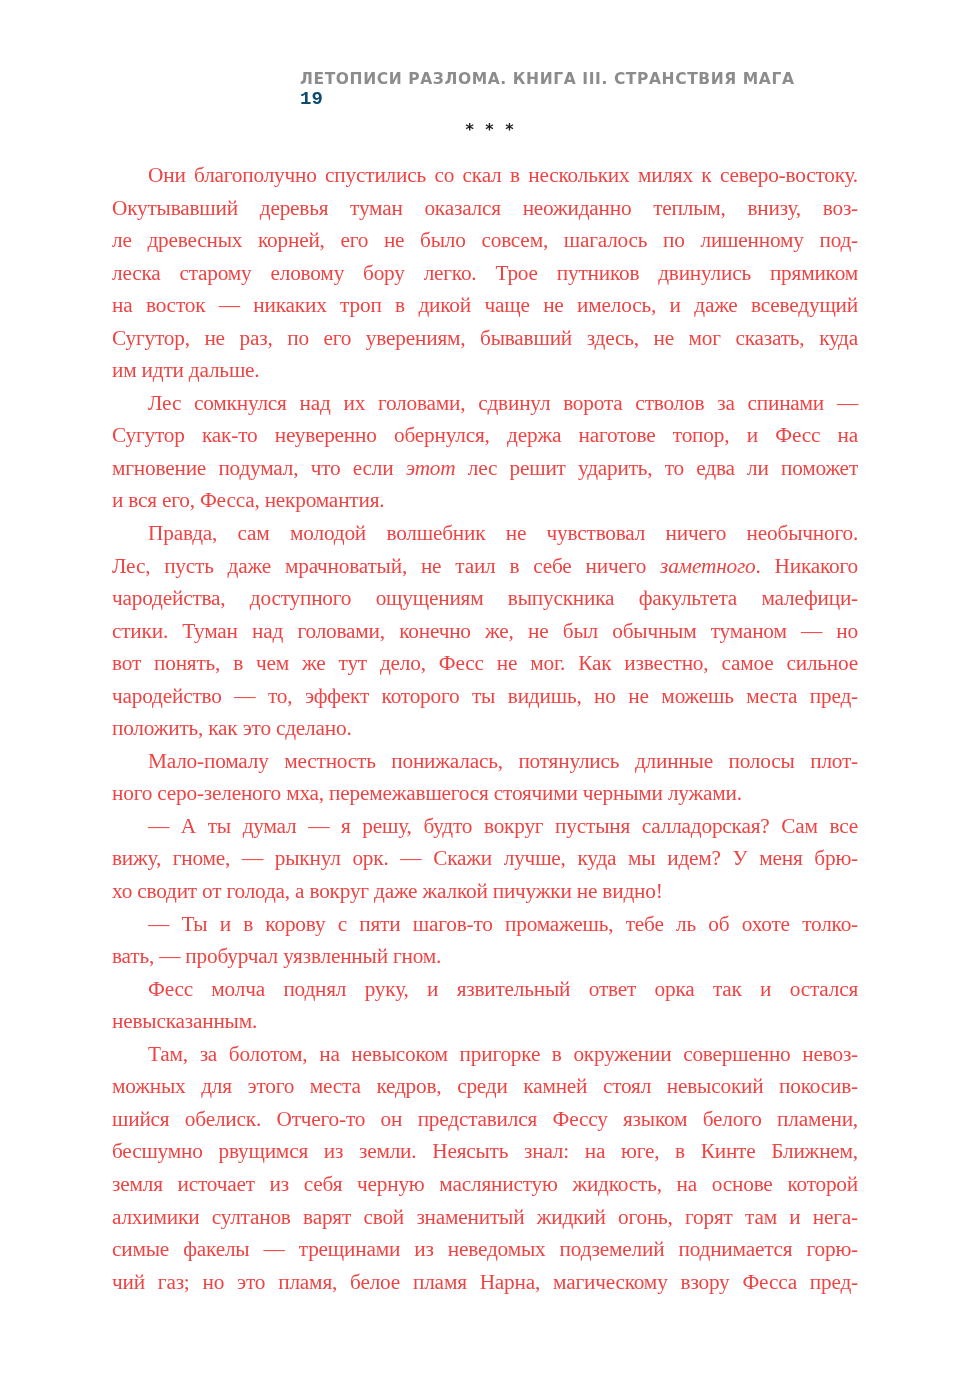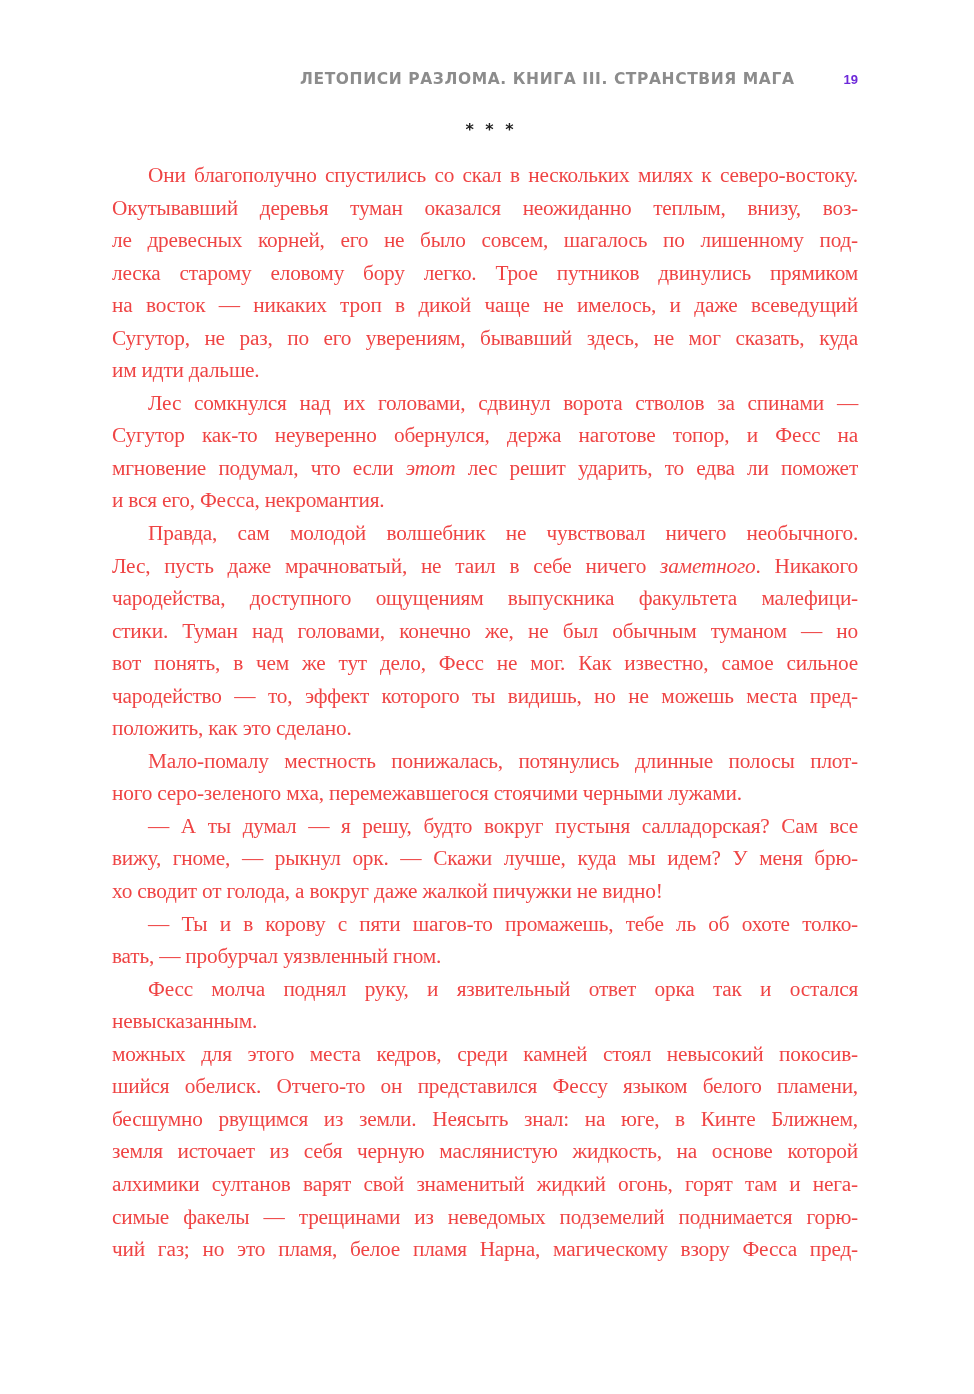--- a/index.html
+++ b/index.html
@@ -1,27 +1,27 @@
 <!DOCTYPE html>
 <html><head>
 <meta charset="utf-8">
 <style>
   html, body { margin: 0; padding: 0; background: #ffffff; }
   body { width: 974px; height: 1394px; position: relative; overflow: hidden; }
   .page { position: absolute; left: 0; top: 0; width: 974px; height: 1394px; background: #fff; }
   .running-head {
     position: absolute; top: 70px; left: 300px; width: 558px; height: 26px;
-    display: flex; justify-content: space-between; align-items: baseline;
+    display: flex; justify-content: space-between; align-items: baseline; flex-direction: column;
   }
   .running-title {
     font-family: "DejaVu Sans", sans-serif; font-weight: bold; font-size: 15.5px;
     color: #8c8c8c; letter-spacing: 0.6px;
   }
   .page-number {
-    font-family: Liberation Sans, sans-serif; font-weight: bold; font-size: 13px; color: #6d28d9;
+    font-family: Liberation Mono, monospace; font-weight: bold; font-size: 19px; color: #0c4a6e;
   }
   .separator {
     position: absolute; top: 120px; left: 0; width: 974px; text-align: center;
     font-family: "DejaVu Sans", sans-serif; font-size: 16px; font-weight: bold; color: #222;
     letter-spacing: 3px; padding-left: 8px; box-sizing: border-box;
   }
   .text-block {
     position: absolute; top: 159px; left: 112px; width: 746px;
     font-family: "Liberation Serif", serif; font-size: 21.3px; line-height: 32.55px;
     color: #ef4444; letter-spacing: -0.2px;
@@ -61,20 +61,21 @@
       <span class="line last">положить, как это сделано.</span>
       <span class="line indent">Мало-помалу местность понижалась, потянулись длинные полосы плот-</span>
       <span class="line last">ного серо-зеленого мха, перемежавшегося стоячими черными лужами.</span>
       <span class="line indent">— А ты думал — я решу, будто вокруг пустыня салладорская? Сам все</span>
       <span class="line">вижу, гноме, — рыкнул орк. — Скажи лучше, куда мы идем? У меня брю-</span>
       <span class="line last">хо сводит от голода, а вокруг даже жалкой пичужки не видно!</span>
       <span class="line indent">— Ты и в корову с пяти шагов-то промажешь, тебе ль об охоте толко-</span>
       <span class="line last">вать, — пробурчал уязвленный гном.</span>
       <span class="line indent">Фесс молча поднял руку, и язвительный ответ орка так и остался</span>
       <span class="line last">невысказанным.</span>
+      <span class="line indent">Там, за болотом, на невысоком пригорке в окружении совершенно невоз-</span>
       <span class="line">можных для этого места кедров, среди камней стоял невысокий покосив-</span>
       <span class="line">шийся обелиск. Отчего-то он представился Фессу языком белого пламени,</span>
       <span class="line">бесшумно рвущимся из земли. Неясыть знал: на юге, в Кинте Ближнем,</span>
       <span class="line">земля источает из себя черную маслянистую жидкость, на основе которой</span>
       <span class="line">алхимики султанов варят свой знаменитый жидкий огонь, горят там и нега-</span>
       <span class="line">симые факелы — трещинами из неведомых подземелий поднимается горю-</span>
       <span class="line">чий газ; но это пламя, белое пламя Нарна, магическому взору Фесса пред-</span>
     </div>
 </div>
 

